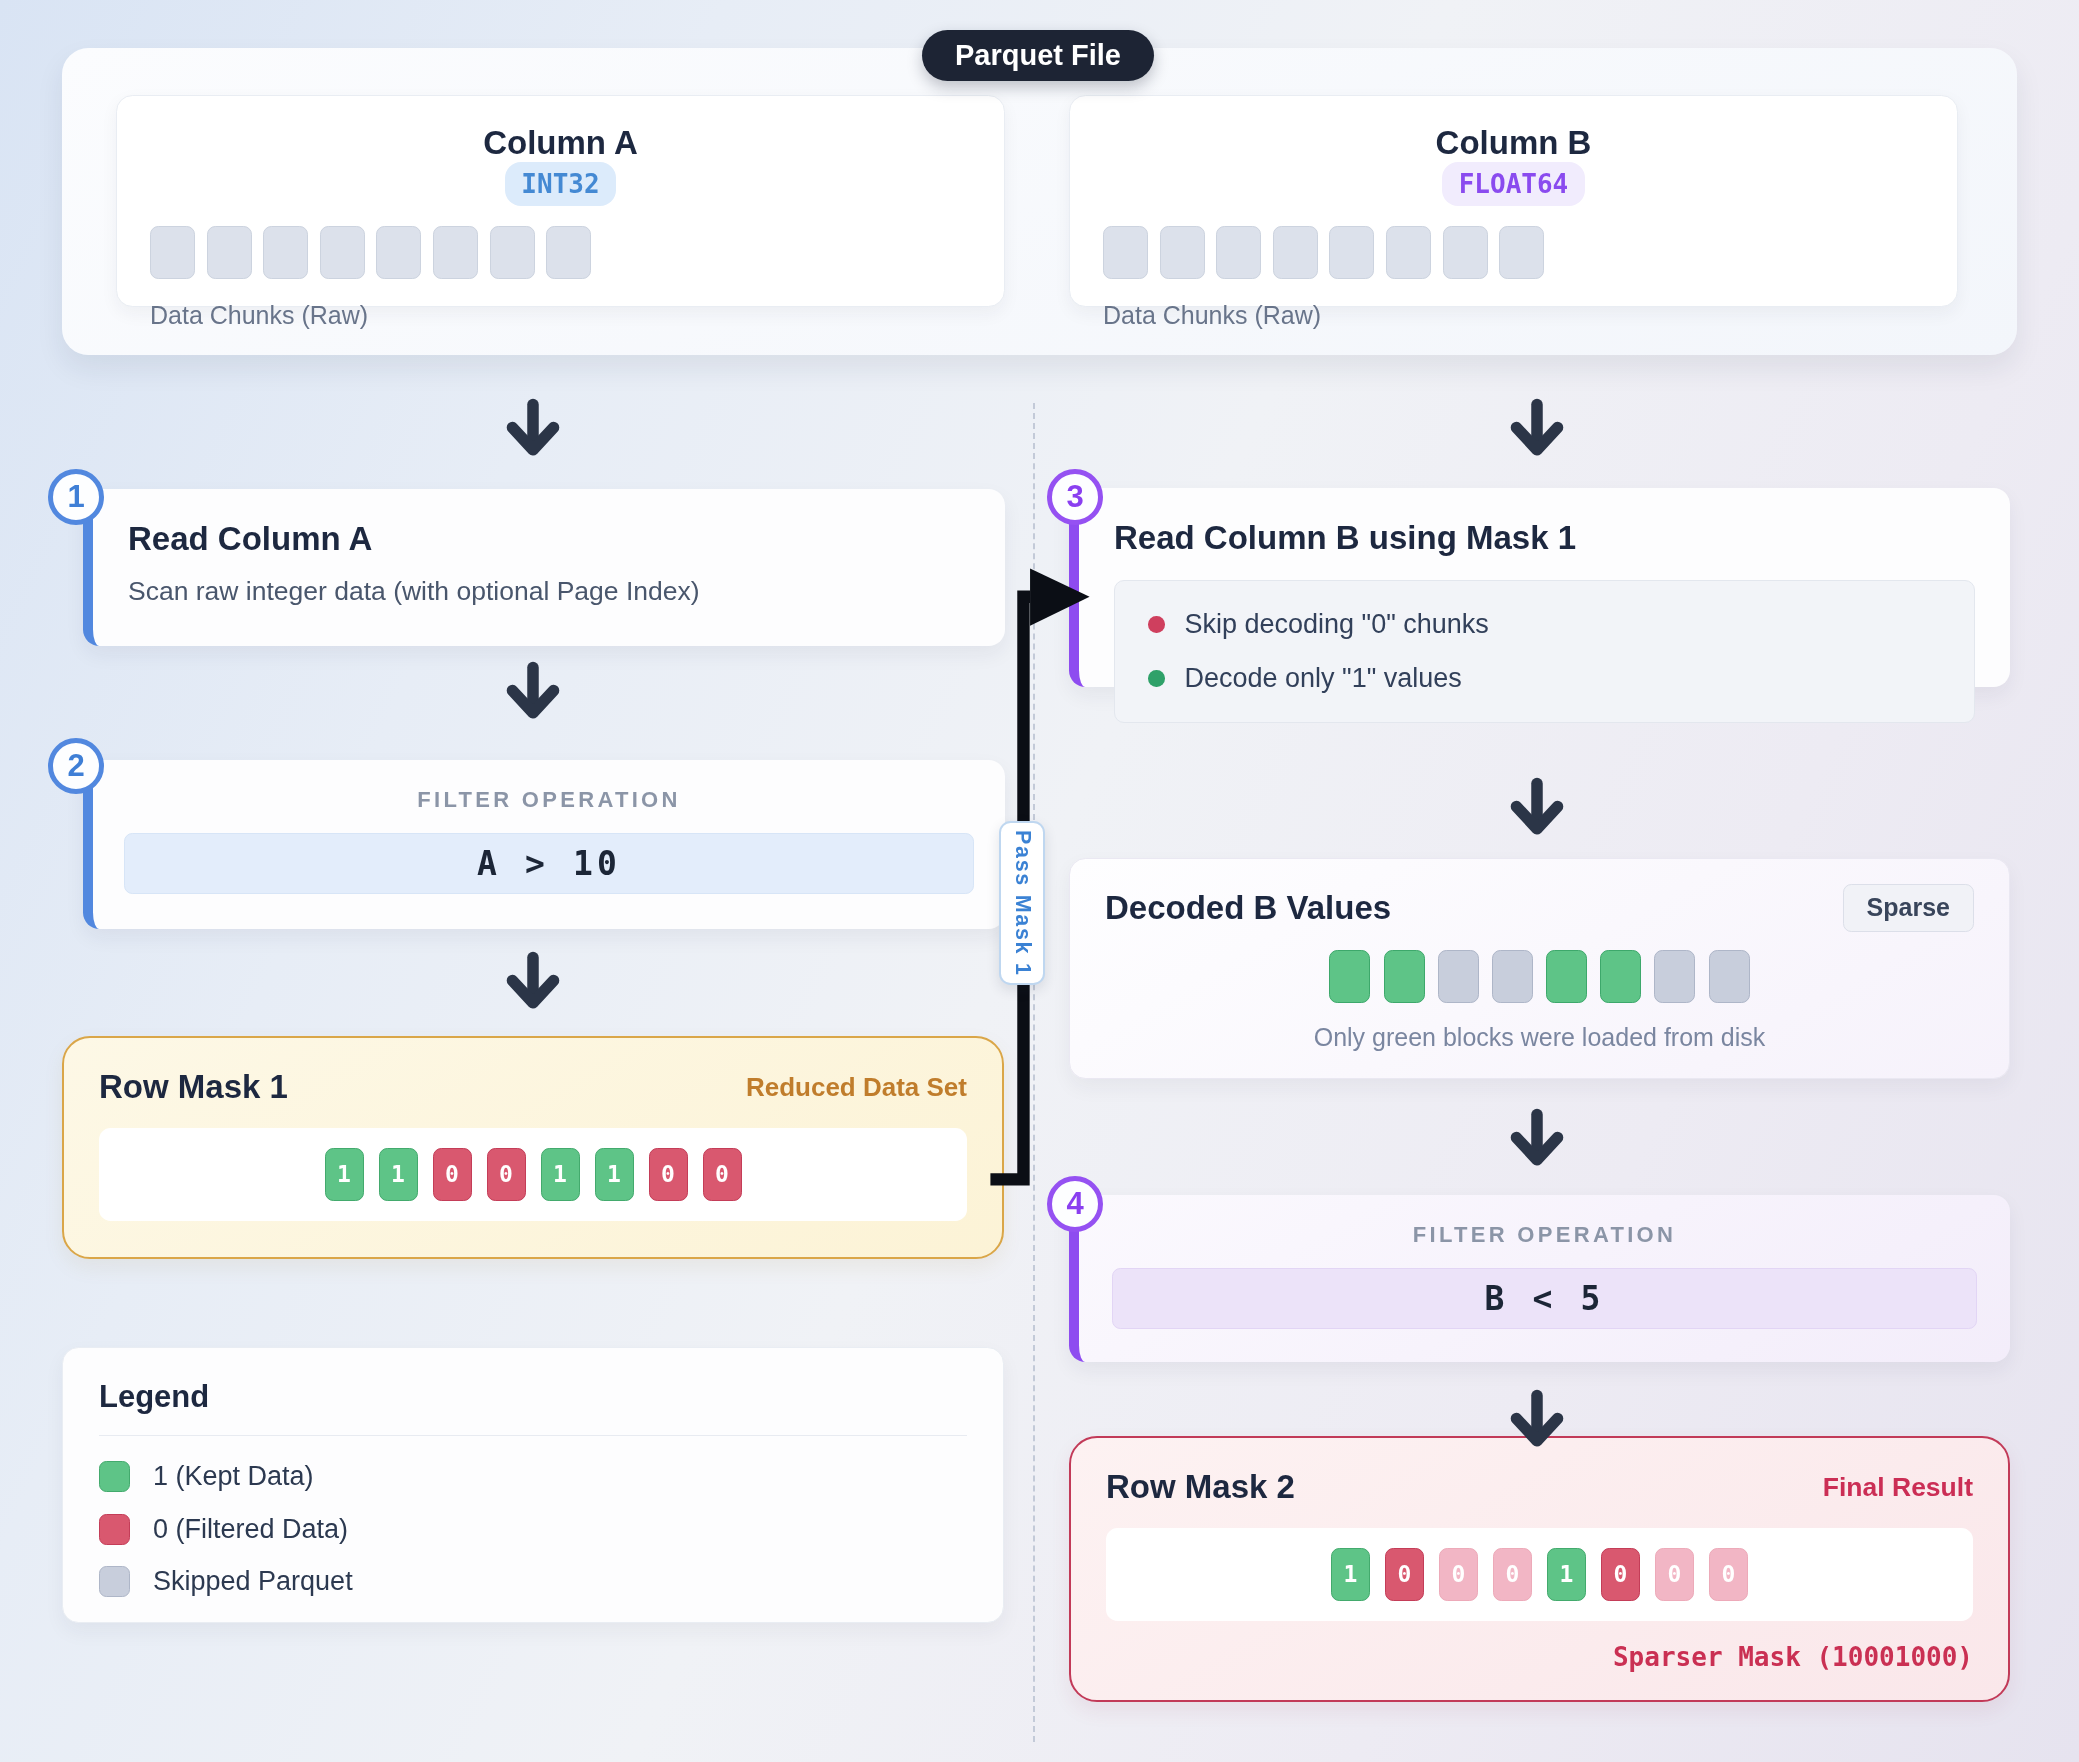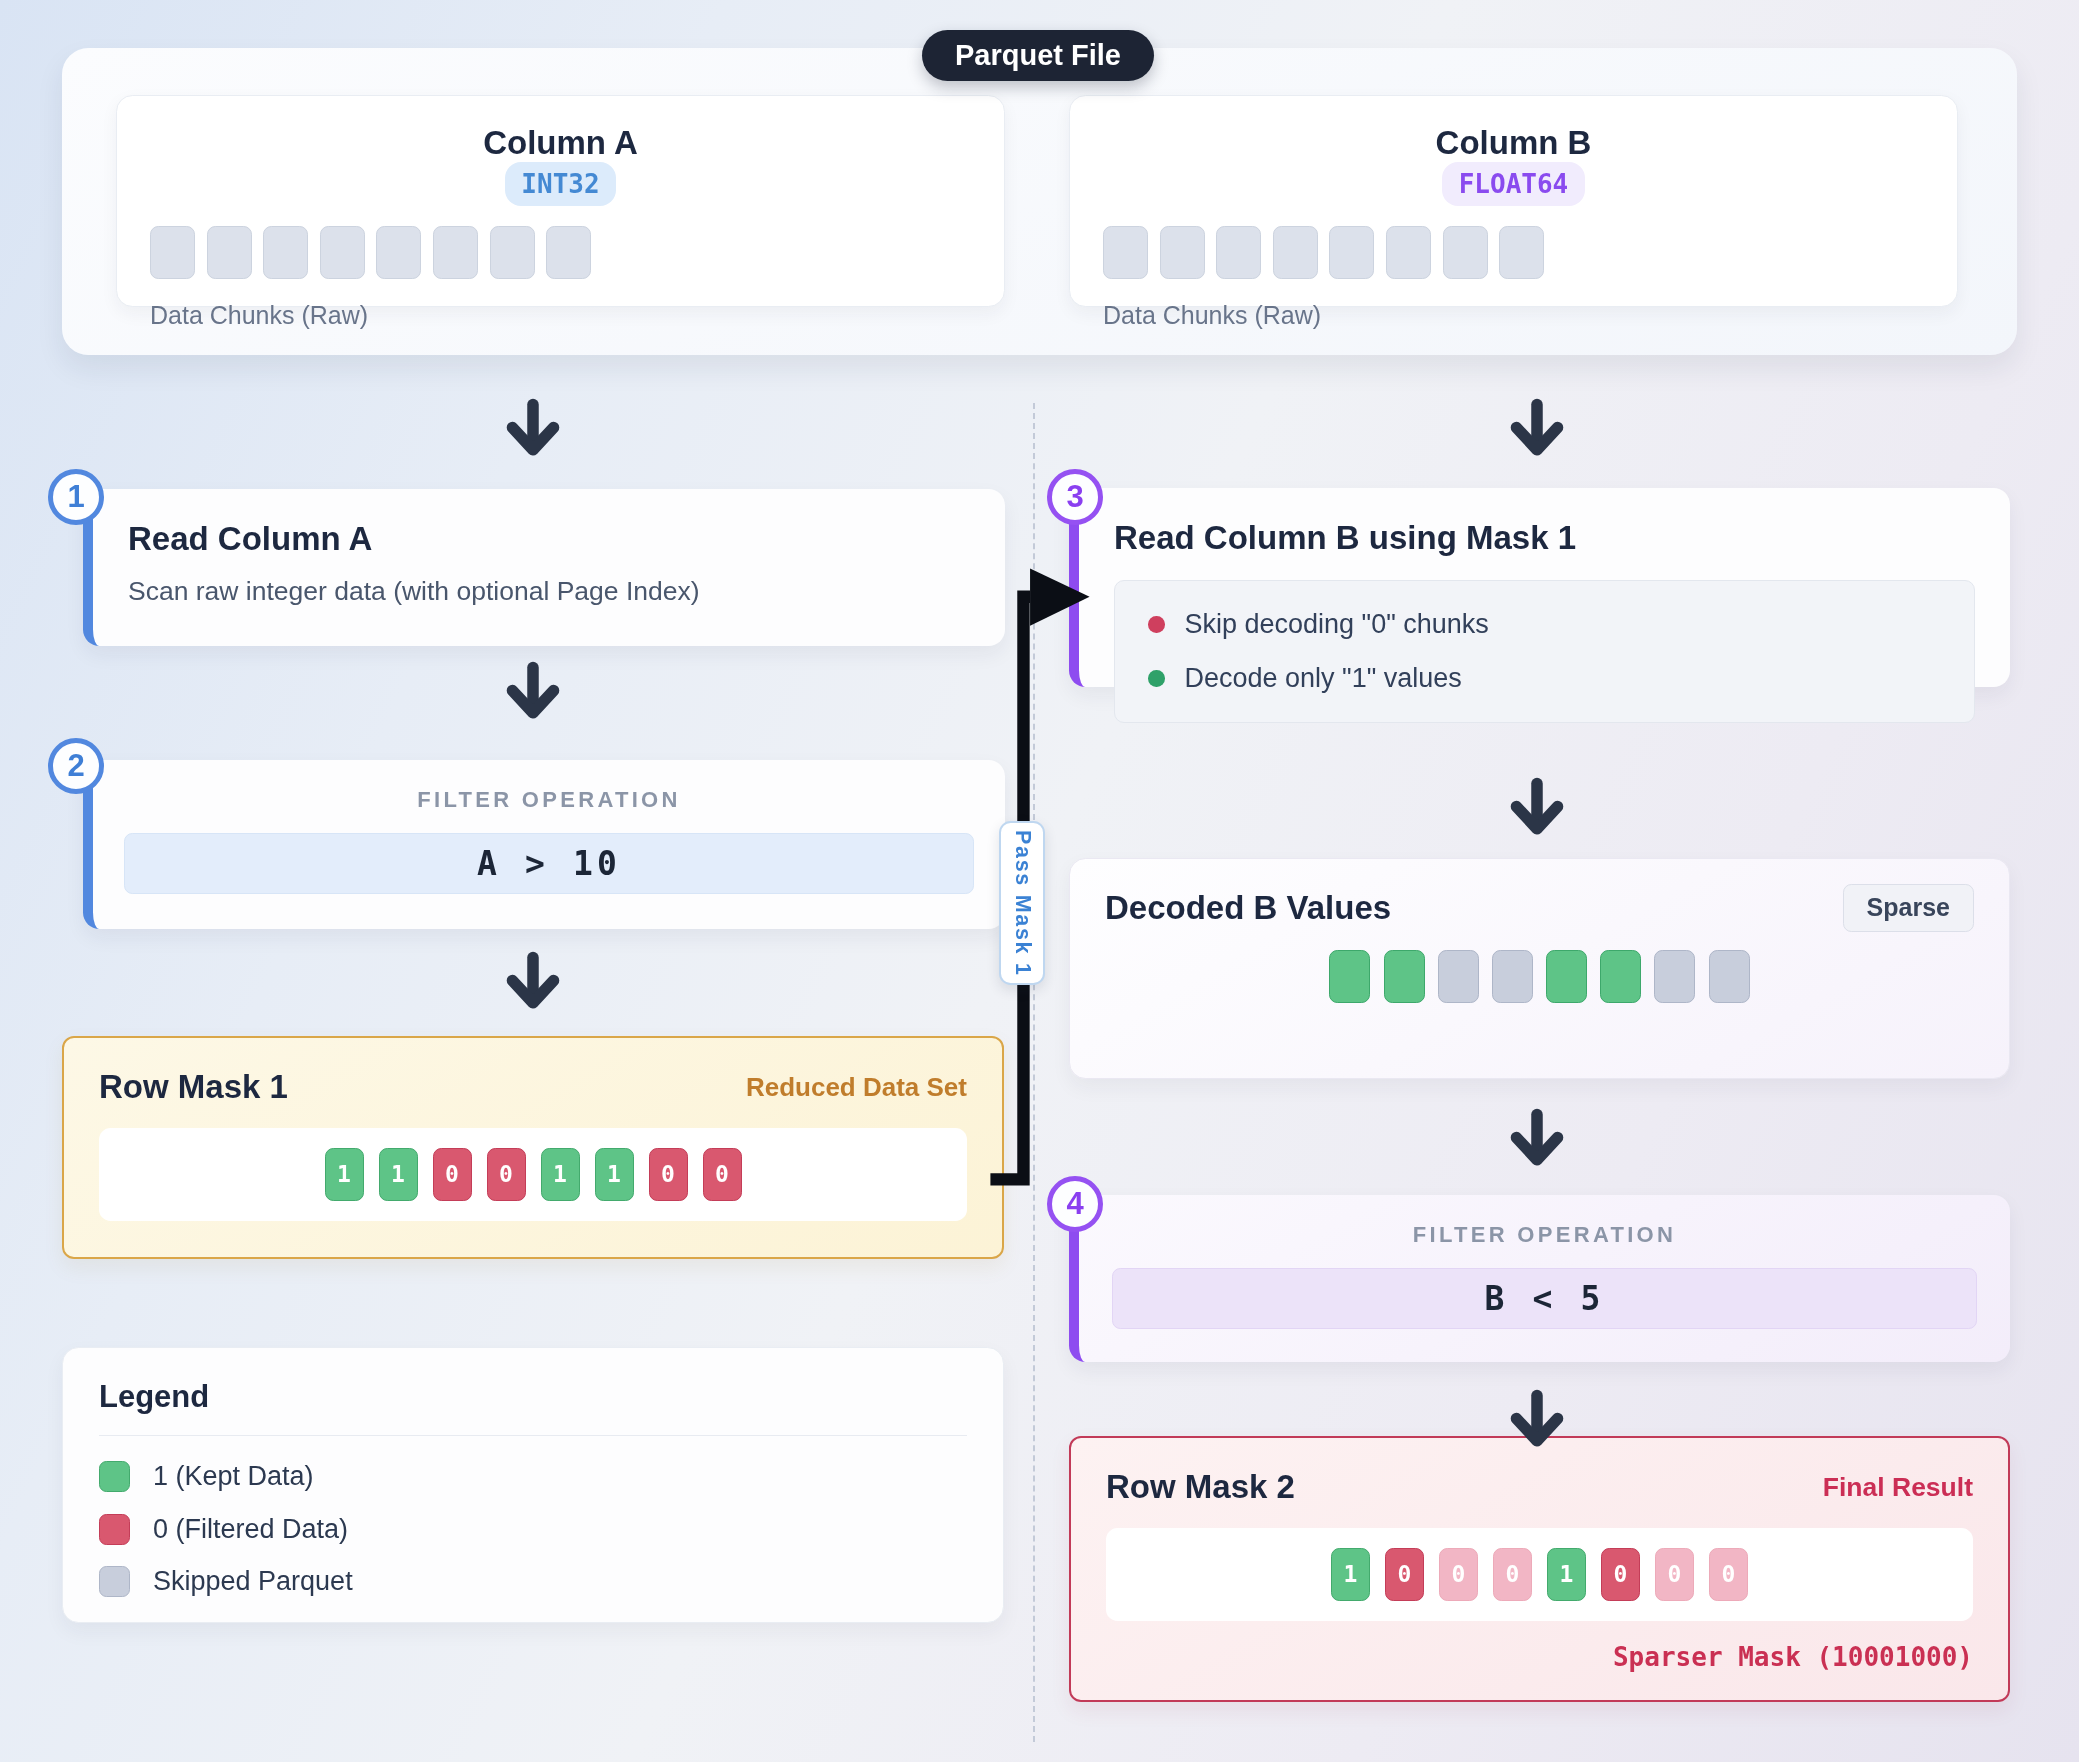--- a/index.html
+++ b/index.html
@@ -85,21 +85,21 @@
   .card-title { font-size:33px; font-weight:bold; color:#1d2840; }
   .sparse-badge { background:#f1f2f7; border:1.7px solid #dcdfe9; border-radius:8.3px;
     padding:8.3px 23px; font-size:25px; font-weight:bold; color:#39455b; }
   .block-row { display:flex; justify-content:center; gap:13.2px; margin-top:18px; }
   .block { width:41px; height:53px; border-radius:8.3px; }
   .block.loaded  { background:#5ec487; border:1.7px solid #3da86b; }
   .block.skipped { background:#c8cedc; border:1.7px solid #aeb6c8; }
   .decoded-caption { text-align:center; margin-top:20px; font-size:25px; color:#7a86a0; }
 
   
-  .maskcard { position:absolute; border-radius:12px; padding:30px 35px; }
+  .maskcard { position:absolute; border-radius:28px; padding:30px 35px; }
   #mask1 { left:62px; top:1036px; width:942px; height:223px;
     background:linear-gradient(150deg,#fdf8e6,#fcf3d6); border:2.5px solid #daa648;
     box-shadow:0 8.3px 20px rgba(150,110,30,.08); }
   #mask2 { left:1069px; top:1436px; width:941px; height:266px;
     background:linear-gradient(150deg,#fdf2f2,#fae7ea); border:2.5px solid #c23a58;
     box-shadow:0 8.3px 20px rgba(150,40,60,.08); }
   .mask-head { display:flex; justify-content:space-between; align-items:center; }
   .mask-title { font-size:33px; font-weight:bold; color:#1d2840; }
   .tag-orange { font-size:26px; font-weight:bold; color:#c07d2c; }
   .tag-red    { font-size:26.5px; font-weight:bold; color:#cb2e55; }
@@ -293,20 +293,21 @@
     <div class="block-row">
         <span class="block loaded"></span>
         <span class="block loaded"></span>
         <span class="block skipped"></span>
         <span class="block skipped"></span>
         <span class="block loaded"></span>
         <span class="block loaded"></span>
         <span class="block skipped"></span>
         <span class="block skipped"></span>
       </div>
+    <div class="decoded-caption">Only green blocks were loaded from disk</div>
   </div>
 
   <div class="stepcard purple-accent" id="step4">
     <div class="filter-label">FILTER OPERATION</div>
     <div class="filter-box purple">
       <span class="mono-expr">B &lt; 5</span>
     </div>
   </div>
   <div class="num-circle purple" style="left:1047px;top:1176px">4</div>
 

